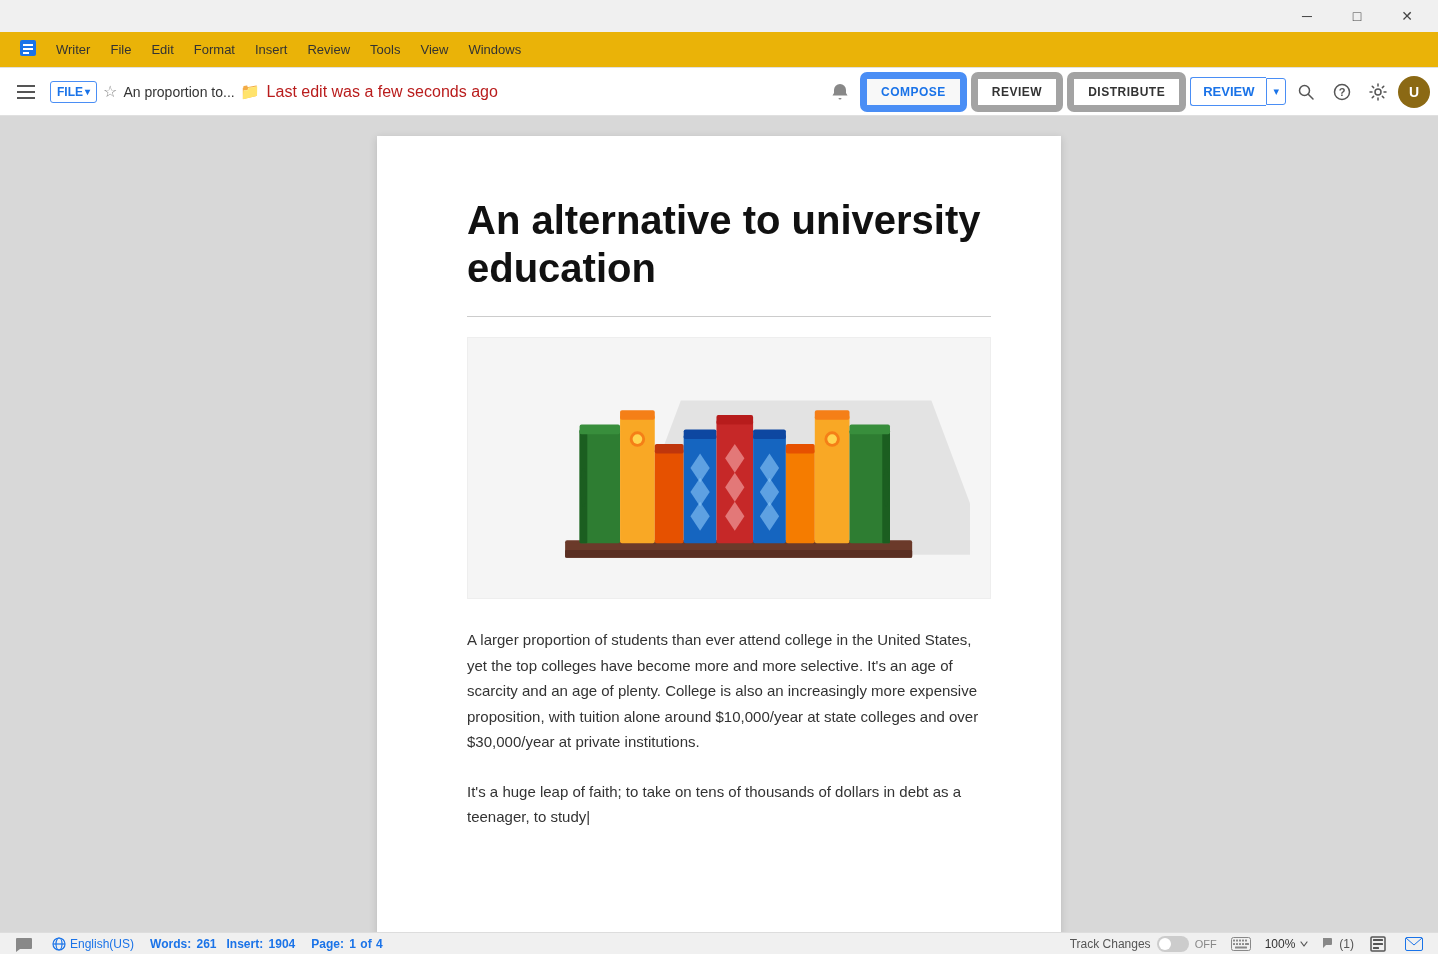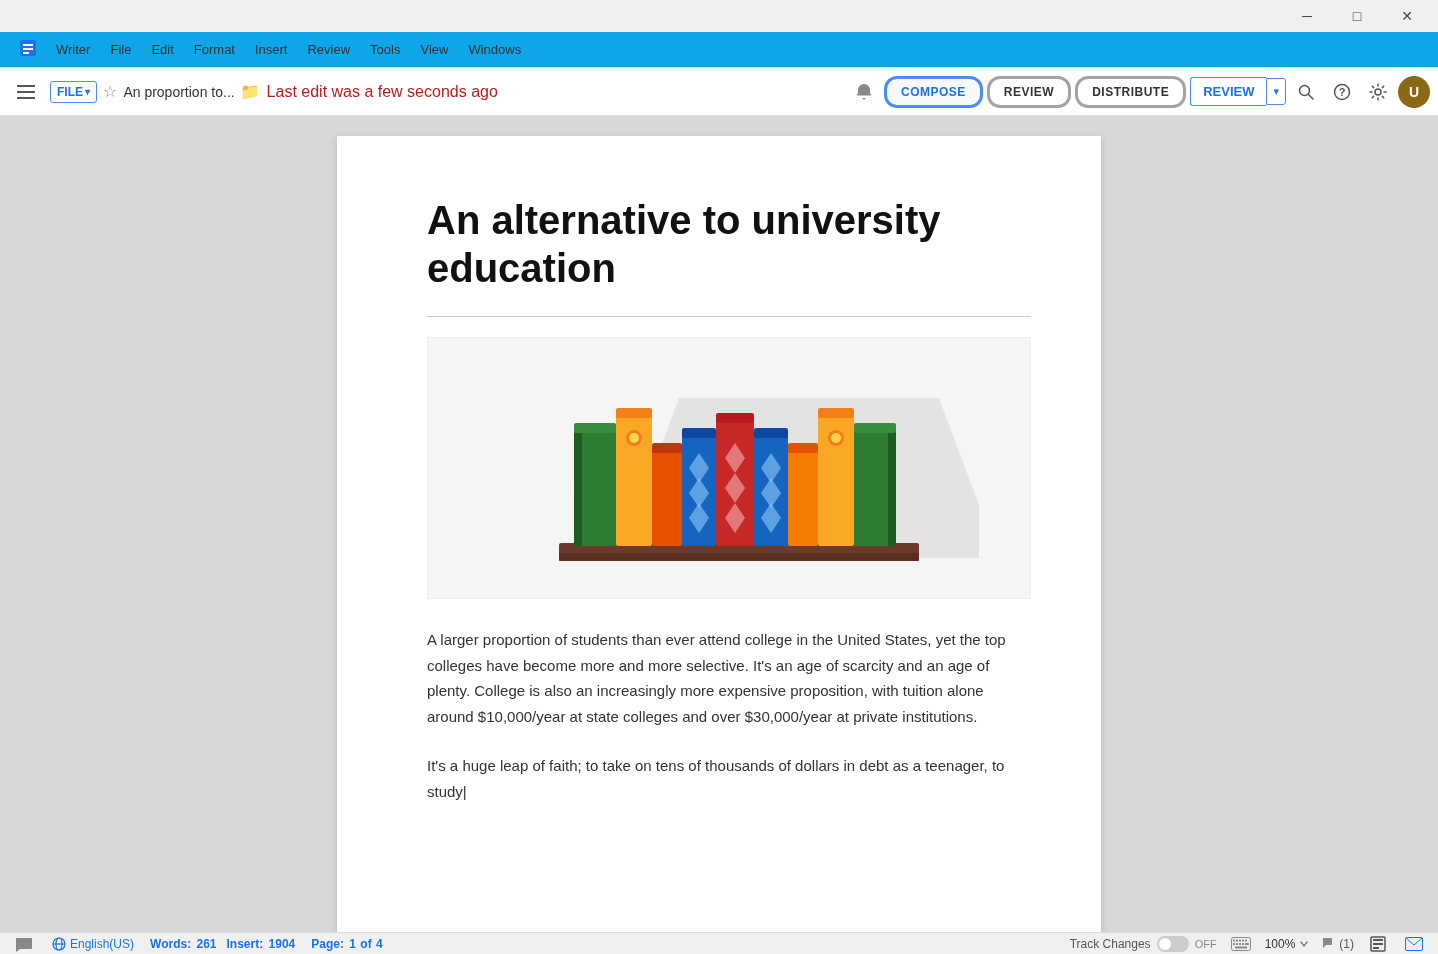--- a/index.html
+++ b/index.html
@@ -17,21 +17,21 @@
     }
     .title-bar-btn {
       width: 46px; height: 32px;
       display: flex; align-items: center; justify-content: center;
       cursor: pointer; font-size: 14px; color: #444;
     }
 
     
     .menu-bar {
       height: 36px;
-      background: #0ea5e9;
+      background: #eab308;
       display: flex;
       align-items: center;
       padding: 0 12px;
       gap: 4px;
       border-bottom: 1px solid #e0e0e0;
     }
     .menu-item {
       padding: 4px 8px;
       font-size: 13px;
       color: #333;
@@ -78,22 +78,22 @@
       font-size: 16px; color: #b91c1c; flex: 1;
     }
 
     .toolbar-right {
       display: flex; align-items: center; gap: 4px; margin-left: auto;
     }
     .tab-btn {
       padding: 6px 14px;
       font-size: 12px; font-weight: 600;
       letter-spacing: 0.5px;
-      border: 3px solid #a3a3a3;
-      border-radius: 13px;
+      border: 7px solid #a3a3a3;
+      border-radius: 7px;
       cursor: pointer;
       background: white;
       color: #333;
     }
     .tab-btn.active {
       background: #f8f8f8;
       border-color: #4a8ef5;
       color: #1a73e8;
     }
 
@@ -143,21 +143,21 @@
     .document-container {
       flex: 1;
       overflow-y: auto;
       display: flex;
       justify-content: center;
       padding: 20px 0;
       background: #d8d8d8;
     }
 
     .document-page {
-      width: 764px;
+      width: 684px;
       min-height: 800px;
       background: white;
       box-shadow: 0 2px 8px rgba(0,0,0,0.15);
       padding: 60px 70px 60px 90px;
     }
 
     .doc-heading {
       font-size: 40px;
       font-weight: 800;
       color: #111;

